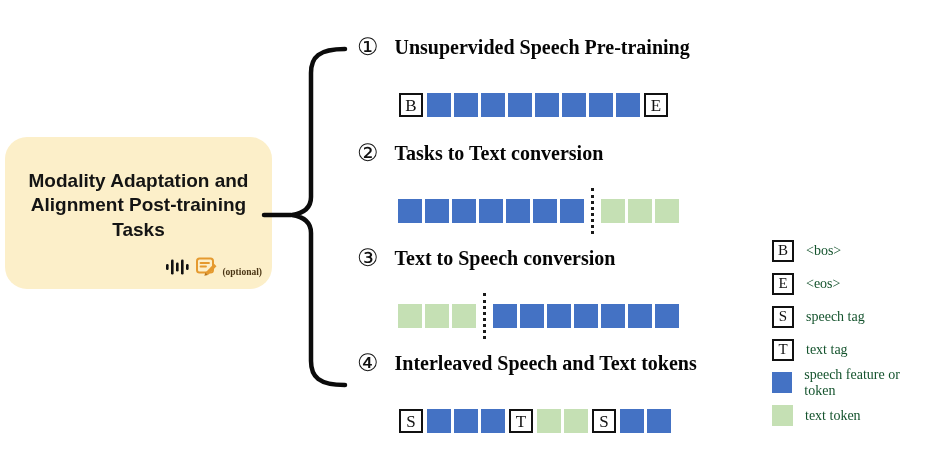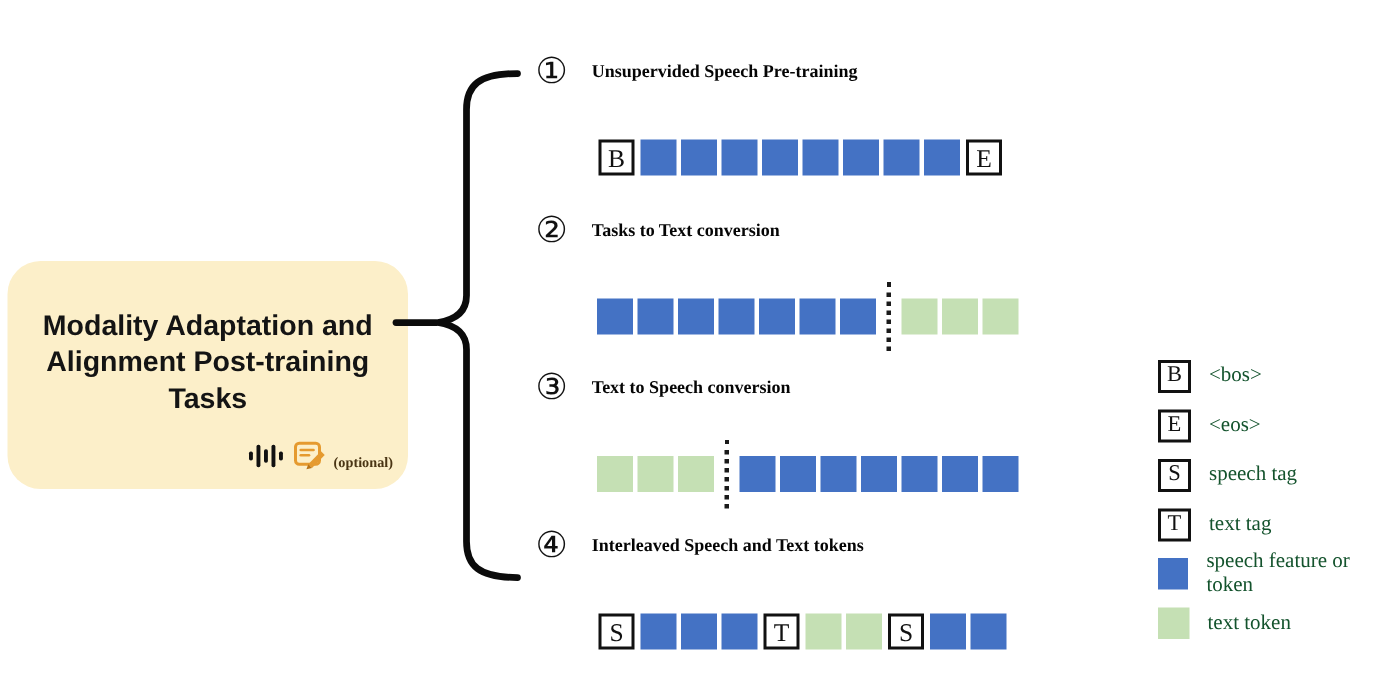--- a/index.html
+++ b/index.html
@@ -1,40 +1,40 @@
 <!DOCTYPE html>
 <html style="--speech: #4472c4; --text-token: #c5e0b4; --box-bg: #fcefc9;"><head>
 <meta charset="utf-8">
 <style>
   html,body{margin:0;padding:0;background:#fff;}
   .canvas{position:relative;width:930px;height:454px;background:#ffffff;overflow:hidden;
           font-family:"Liberation Serif",serif;}
 
   
   .root-box{position:absolute;left:5px;top:137px;width:267px;height:152px;
-            background:var(--box-bg,#fcefc9);border-radius:22px;margin-top:37px;}
+            background:var(--box-bg,#fcefc9);border-radius:22px;}
   .root-title{position:absolute;left:0;right:0;top:32px;text-align:center;
               font-family:"Liberation Sans",sans-serif;font-weight:bold;font-size:19px;
               line-height:1.28;color:#141414;white-space:pre-line;}
   .box-icons{position:absolute;right:10px;bottom:12px;display:flex;align-items:flex-end;gap:3px;}
   .optional{font-family:"Liberation Serif",serif;font-weight:bold;font-size:9.5px;color:#4a3514;}
 
   
   .overlay{position:absolute;left:0;top:0;width:930px;height:454px;pointer-events:none;}
 
   
   .tasks{position:absolute;left:357px;top:0;width:440px;}
   .task{position:absolute;left:0;width:440px;}
   .task:nth-child(1){top:33px;}
   .task:nth-child(2){top:139px;}
   .task:nth-child(3){top:244px;}
   .task:nth-child(4){top:349px;}
   .task-head{display:flex;align-items:center;gap:16px;height:28px;}
   .task-num{font-family:"DejaVu Sans",sans-serif;font-size:24px;color:#111;line-height:1;}
-  .task-title{font-family:"Liberation Serif",serif;font-weight:bold;font-size:12px;color:#050505;}
+  .task-title{font-family:"Liberation Serif",serif;font-weight:bold;font-size:20px;color:#050505;}
   .token-row{display:flex;align-items:center;gap:3px;margin:21px 0 0 41px;height:46px;}
   .sq{width:24px;height:24px;flex:0 0 auto;}
   .sq.speech{background:var(--speech,#4472c4);}
   .sq.text{background:var(--text-token,#c5e0b4);}
   .tag{width:20px;height:20px;border:2px solid #111;background:#fff;margin:0 1px;
        display:flex;align-items:center;justify-content:center;flex:0 0 auto;
        font-family:"Liberation Serif",serif;font-size:17px;color:#111;line-height:1;}
   .divider{width:0;height:46px;border-left:3px dotted #1a1a1a;margin:0 4px;flex:0 0 auto;}
 
   

